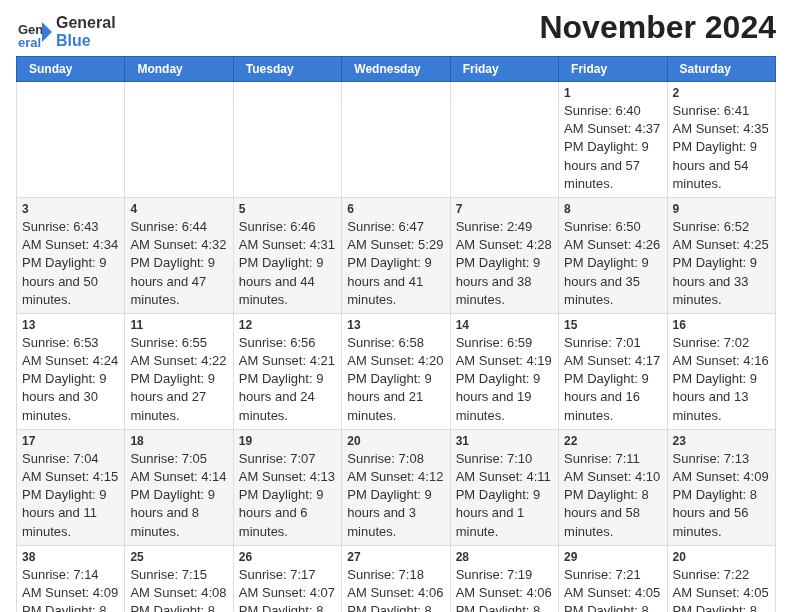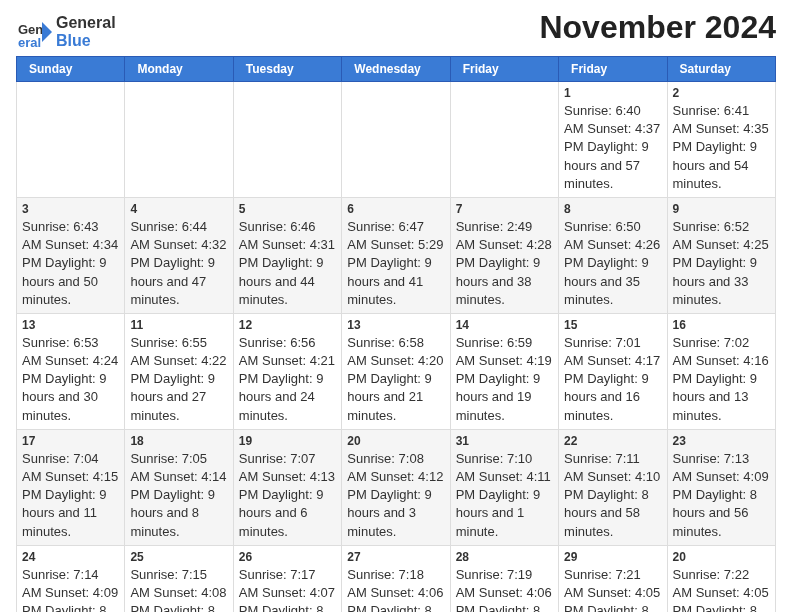--- a/index.html
+++ b/index.html
@@ -299,21 +299,21 @@
         <td>
           <span class="day-num">23</span>
           <div class="day-info">Sunrise: 7:13 AM
 Sunset: 4:09 PM
 Daylight: 8 hours
 and 56 minutes.</div>
         </td>
       </tr>
       <tr>
         <td>
-          <span class="day-num">24</span>
+          <span class="day-num">38</span>
           <div class="day-info">Sunrise: 7:14 AM
 Sunset: 4:09 PM
 Daylight: 8 hours
 and 54 minutes.</div>
         </td>
         <td>
           <span class="day-num">25</span>
           <div class="day-info">Sunrise: 7:15 AM
 Sunset: 4:08 PM
 Daylight: 8 hours

